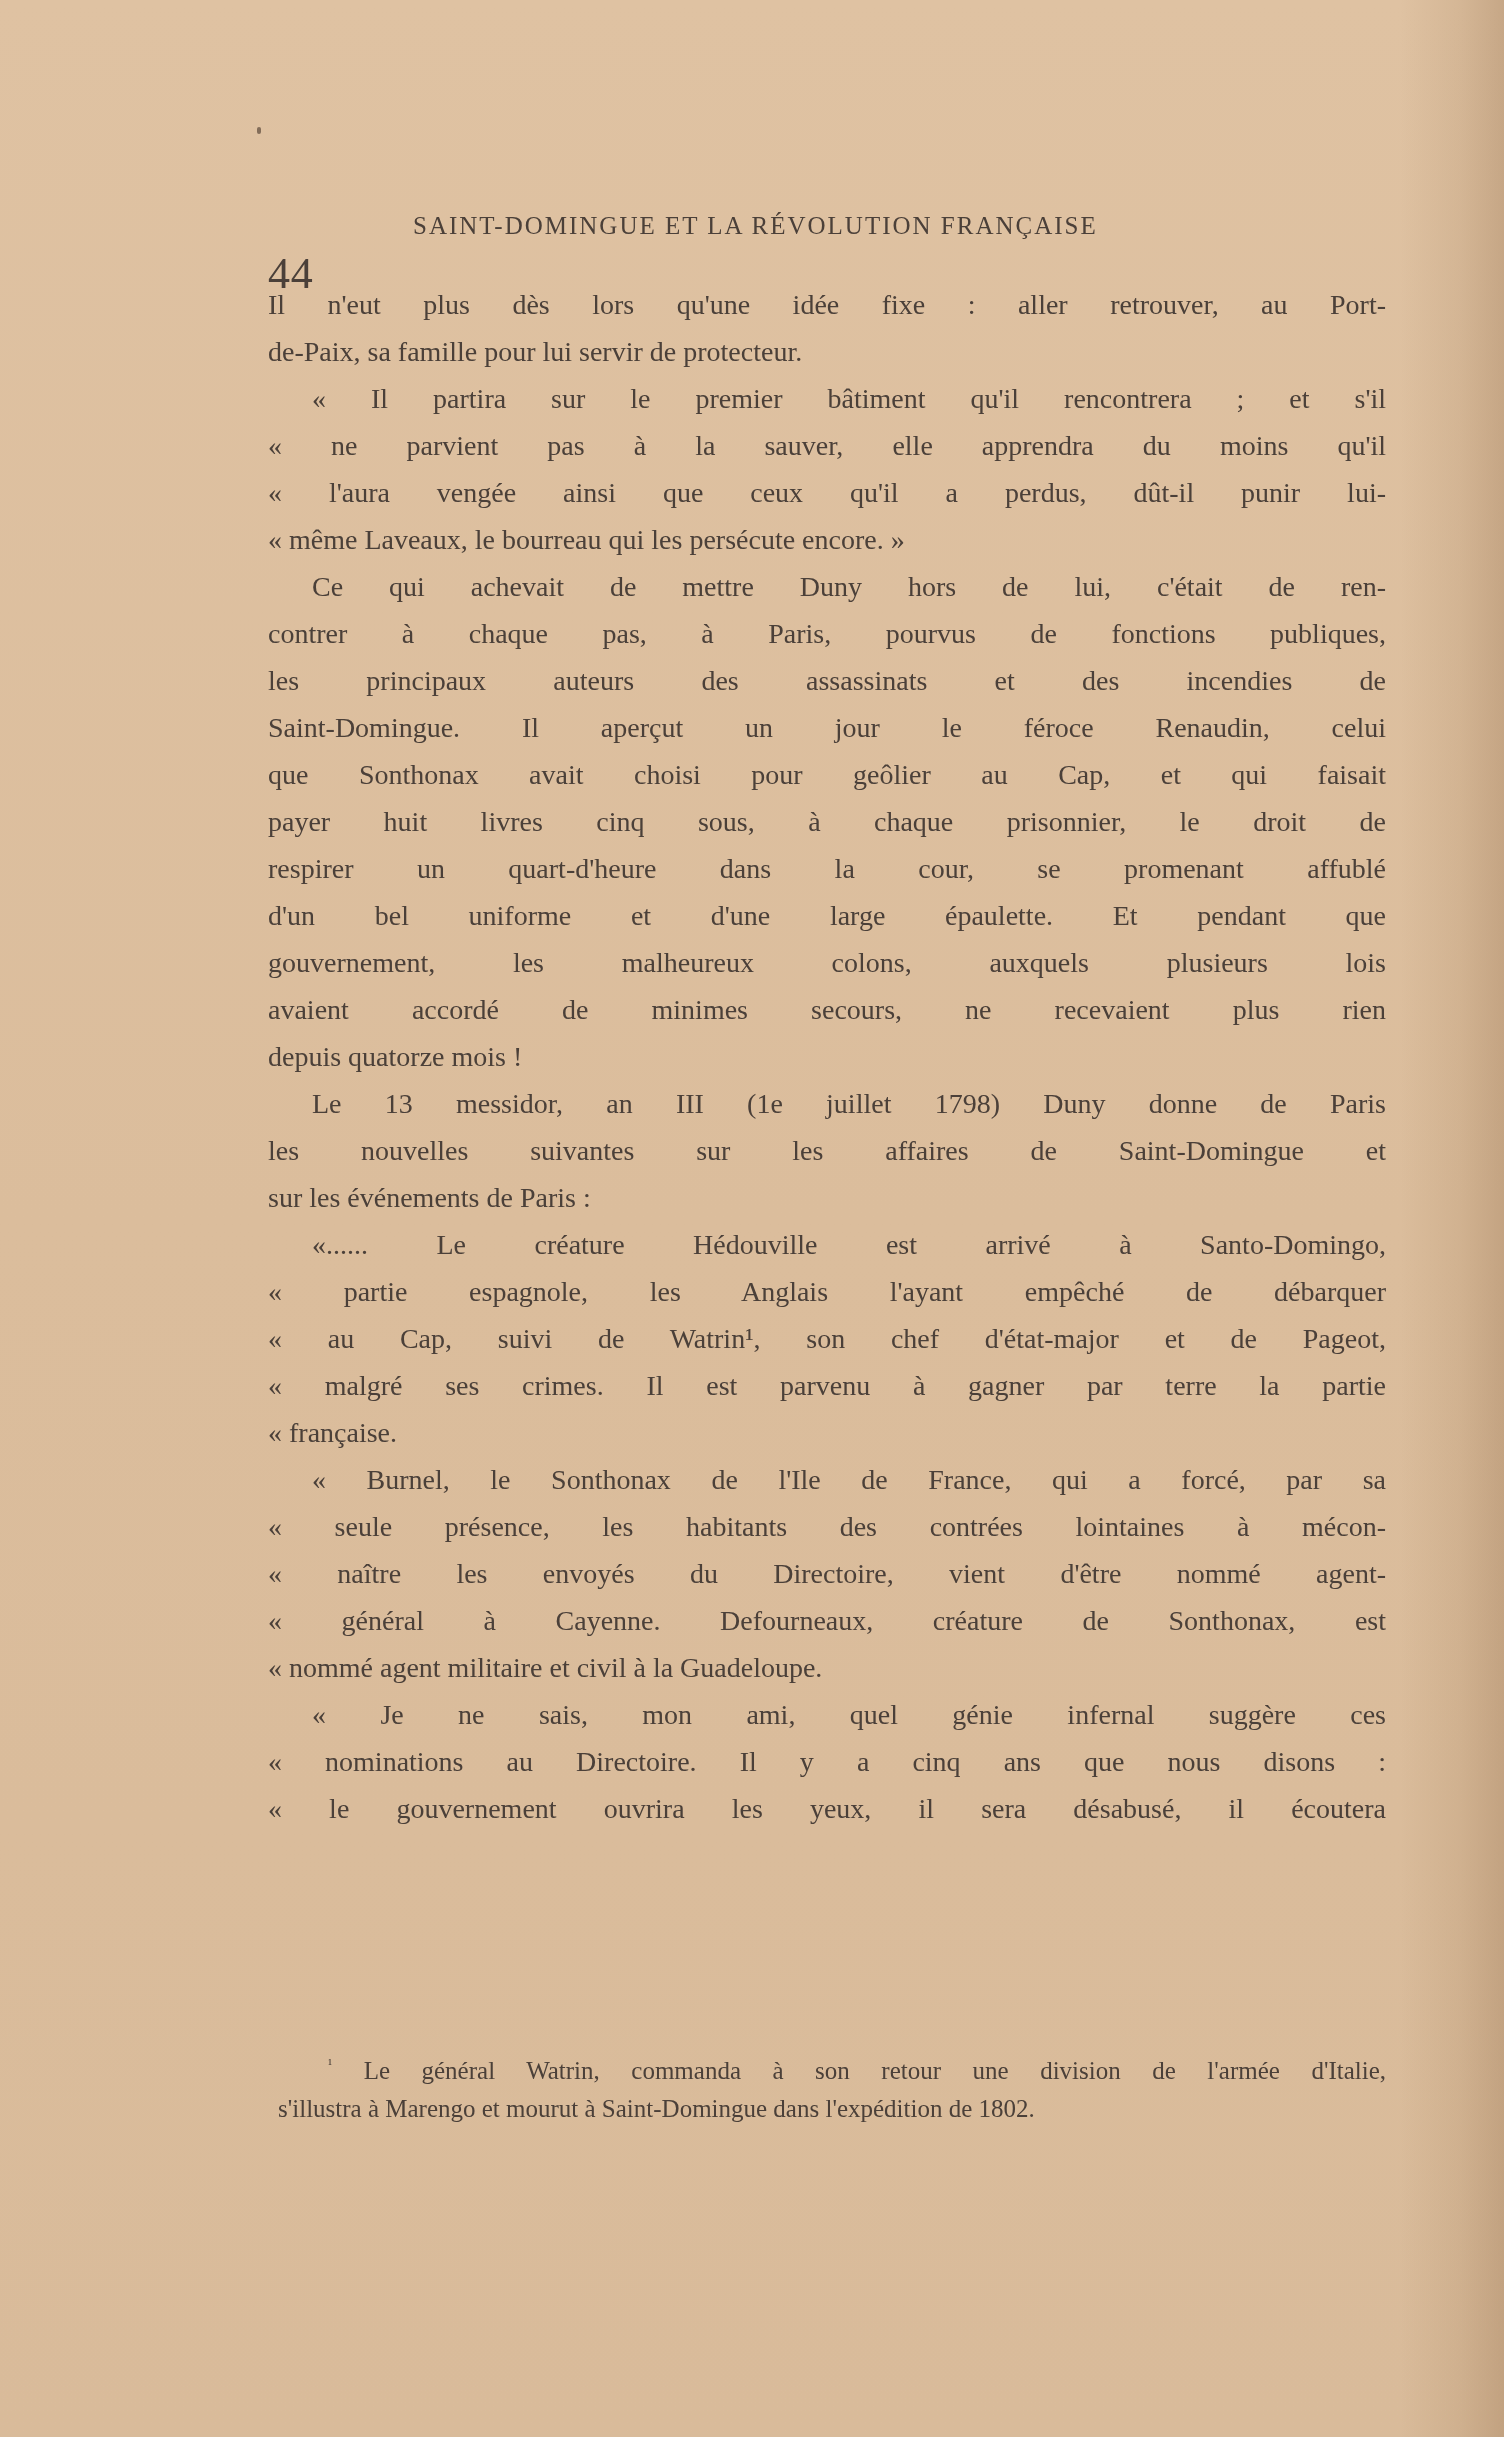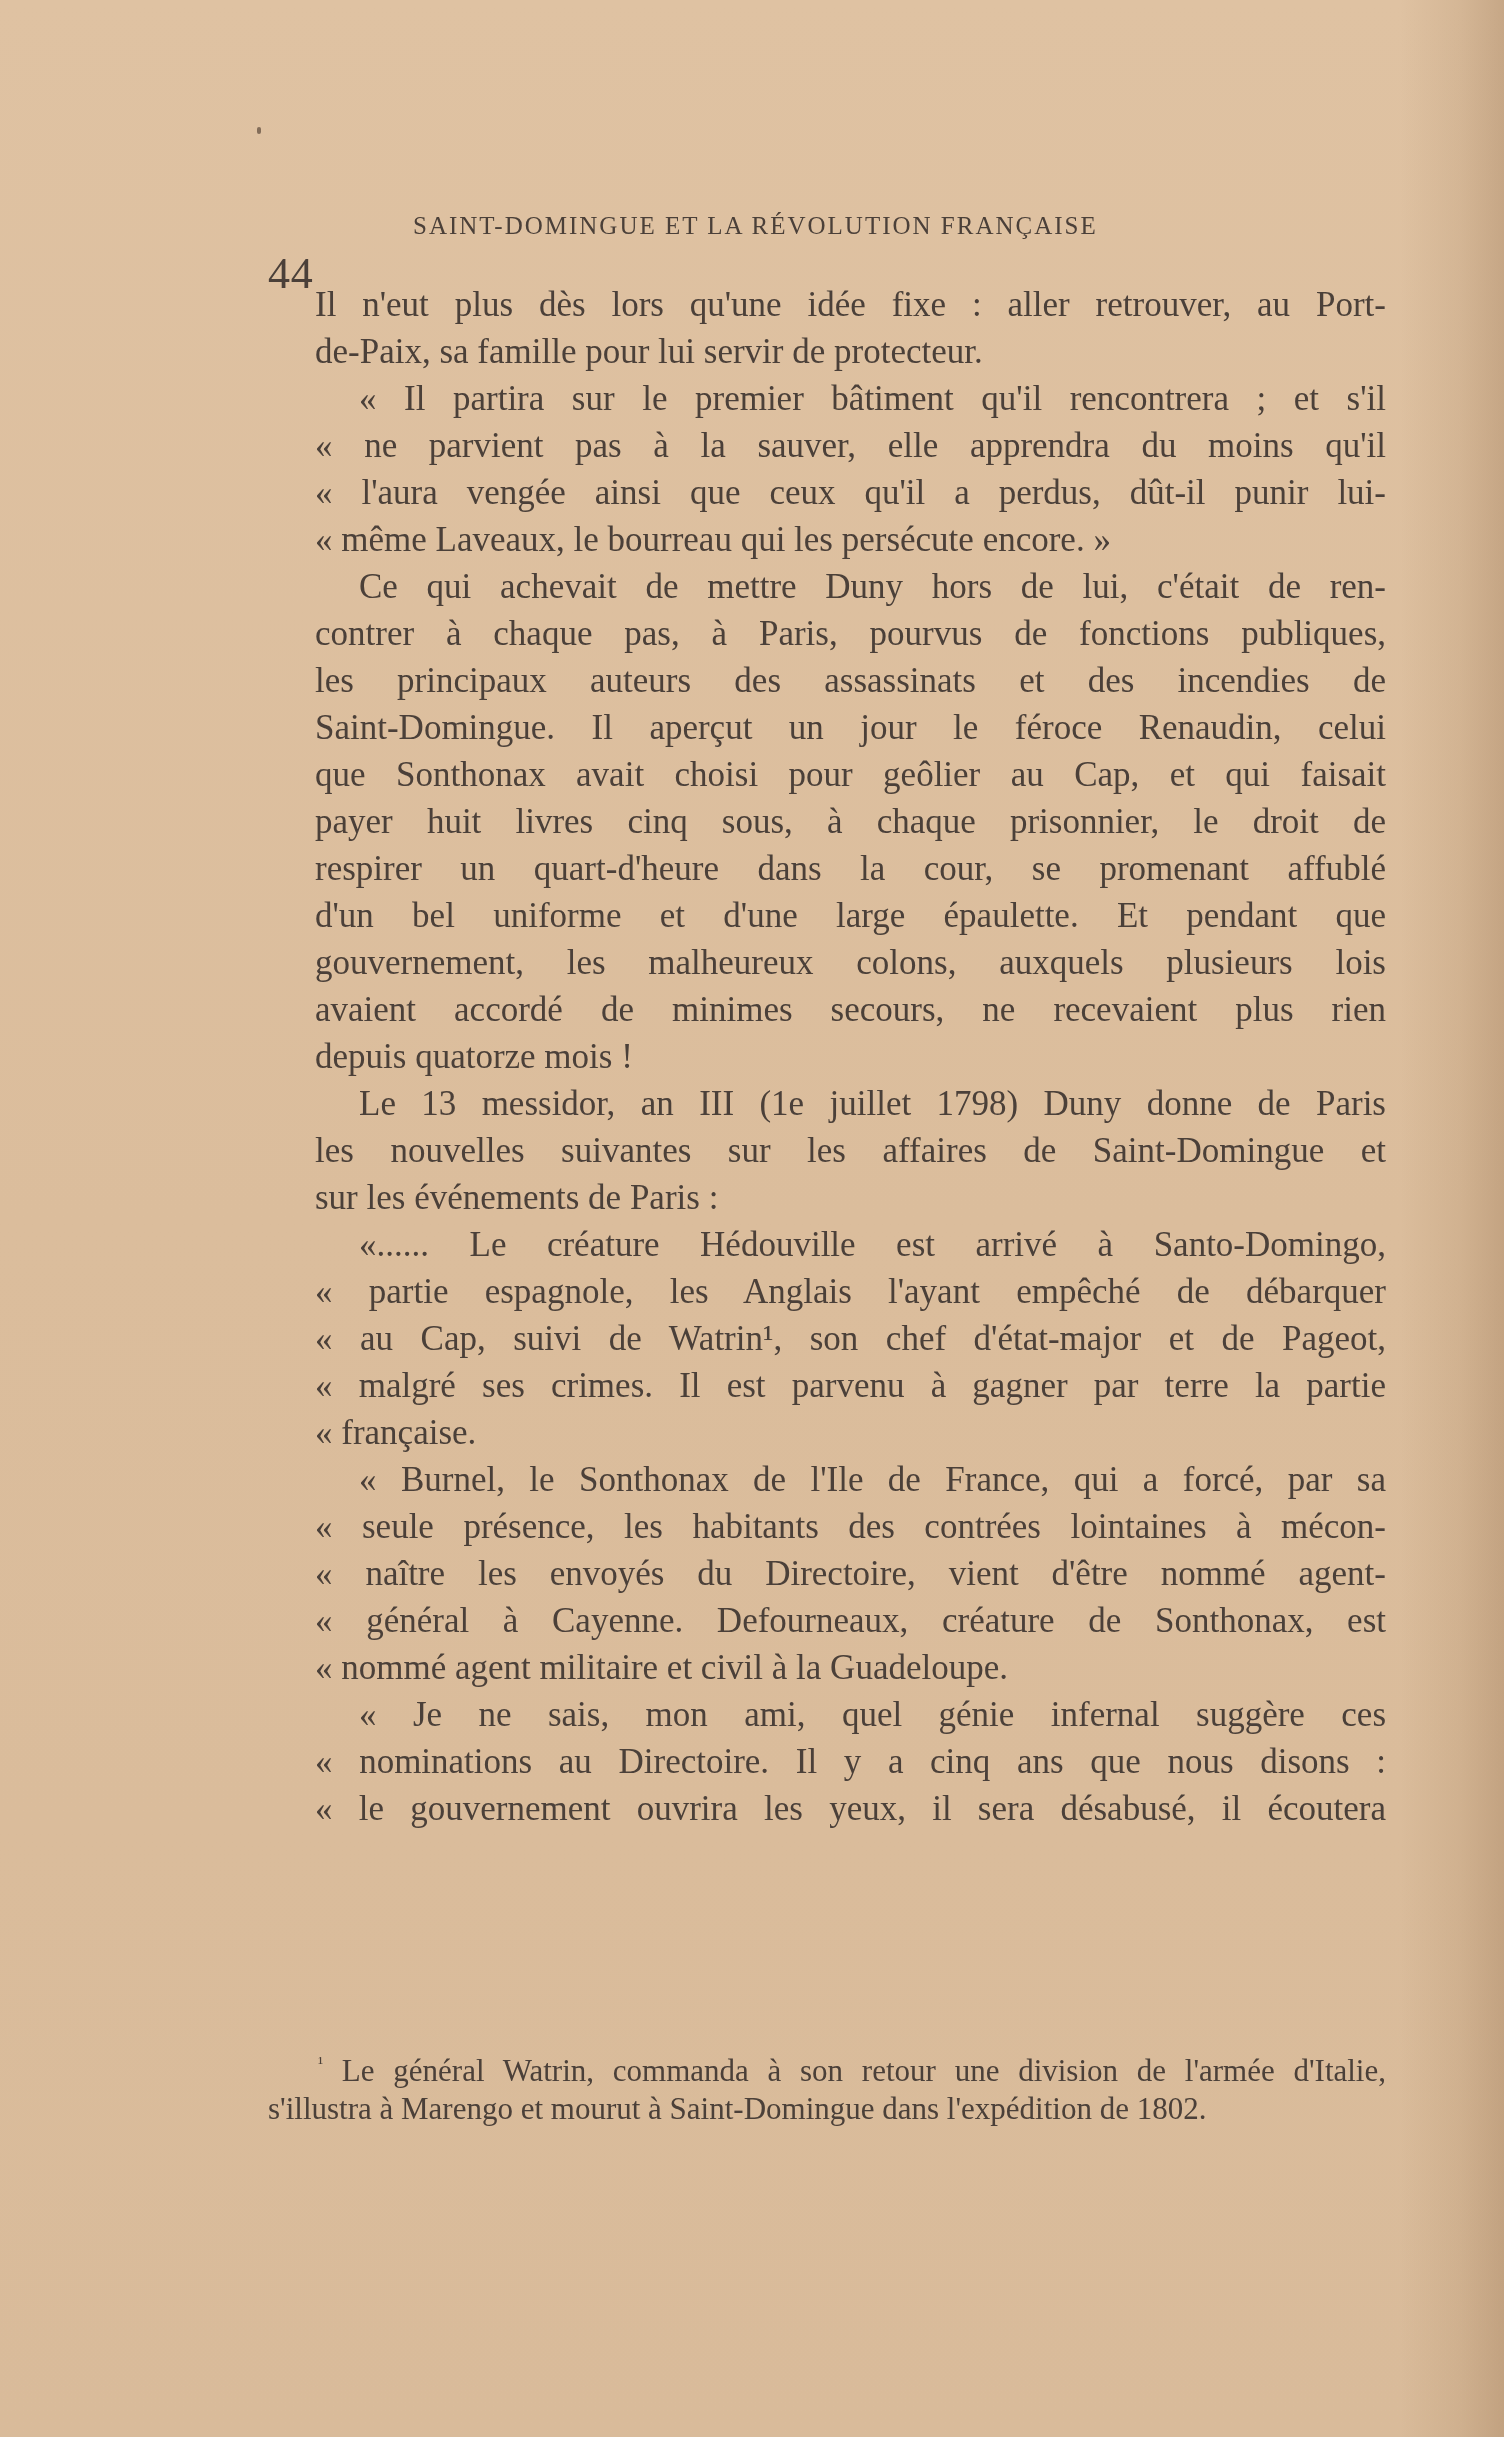--- a/index.html
+++ b/index.html
@@ -54,45 +54,45 @@
       white-space: nowrap;
     }
     .text-block {
       position: absolute;
       left: 268px;
       top: 281px;
       width: 1118px;
     }
     .line {
       height: 47px;
-      font-size: 35px;
+      font-size: 28px;
       line-height: 47px;
       white-space: nowrap;
       text-align: justify;
       text-align-last: justify;
-      margin-left: 47px;
     }
     .line.indent {
       padding-left: 44px;
     }
     .line.short {
       text-align-last: left;
     }
     .footnotes {
       position: absolute;
       left: 268px;
       top: 2052px;
       width: 1118px;
     }
     .fn-line {
-      font-size: 31px;
+      font-size: 25px;
       line-height: 38px;
       white-space: nowrap;
       text-align: justify;
       text-align-last: justify;
+      margin-left: 10px;
     }
     .fn-line.first {
       padding-left: 50px;
     }
     .fn-line.last {
       text-align-last: left;
     }
     sup {
       font-size: 0.55em;
       line-height: 0;

